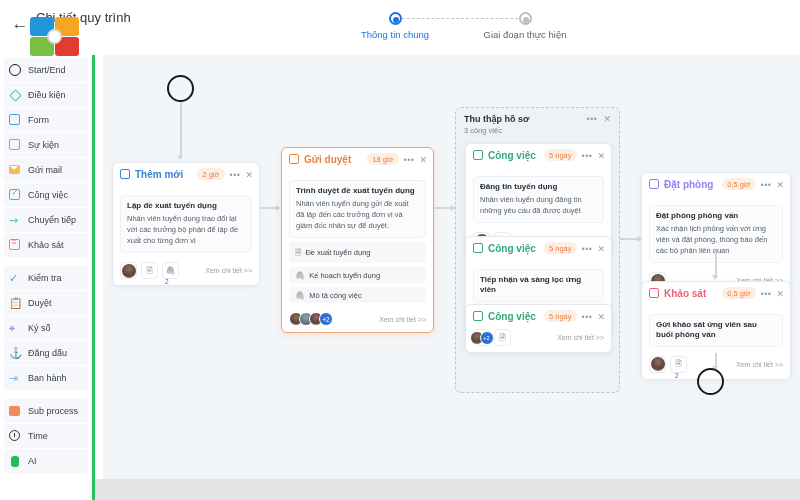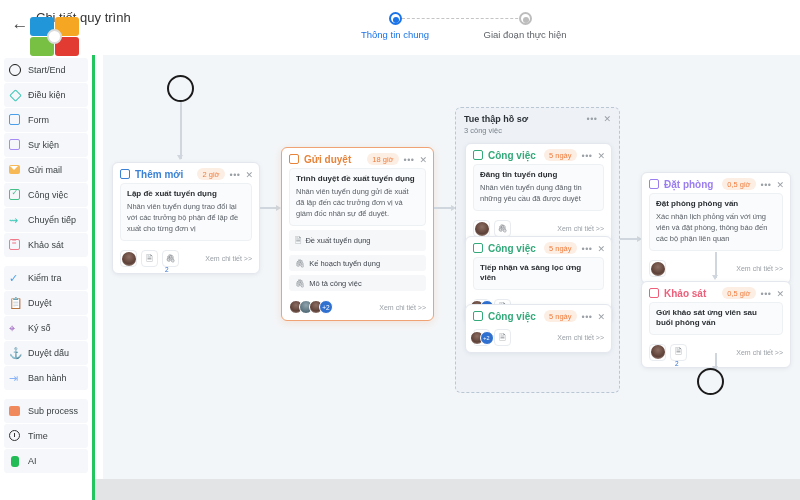--- a/index.html
+++ b/index.html
@@ -164,20 +164,21 @@
     font-size:7.5px; color:#ef7c3c; background:#fdeee3;
     border-radius:7px; padding:1.5px 5px; white-space:nowrap;
   }
   .dots-ico { font-size:9px; color:#9aa0a6; letter-spacing:0.5px; cursor:pointer; }
   .close-ico { font-size:9px; color:#9aa0a6; cursor:pointer; }
 
   .node-body { padding:0 7px 5px; }
   .body-box {
     background:#fafbfc; border:1px solid #eef1f4; border-radius:4px;
     padding:5px 6px;
+    margin-top:12px;
   }
   .body-title { font-size:8px; font-weight:bold; color:#2b2f33; line-height:1.3; }
   .body-desc { font-size:7.5px; color:#5a6068; line-height:1.45; margin-top:3px; }
 
   .attach-row {
     display:flex; align-items:center; gap:4px;
     background:#f6f7f9; border-radius:3px;
     margin-top:4px; padding:3.5px 6px;
   }
   .attach-row .ar-ico { font-size:8px; color:#7b8288; }
@@ -339,21 +340,21 @@
       <span class="side-label">Duyệt</span>
     </div>
 
     <div class="side-item">
       <div class="side-ico ico-sign">⌖</div>
       <span class="side-label">Ký số</span>
     </div>
 
     <div class="side-item">
       <div class="side-ico ico-stamp">⚓</div>
-      <span class="side-label">Duyệt dấu</span>
+      <span class="side-label">Đăng dấu</span>
     </div>
 
     <div class="side-item">
       <div class="side-ico ico-publish">⇥</div>
       <span class="side-label">Ban hành</span>
     </div>
 
     <div class="side-gap"></div>
 
     <div class="side-item">
@@ -457,21 +458,21 @@
         <div class="detail-link">Xem chi tiết &gt;&gt;</div>
       </div>
     </div>
 
     <div class="conn-h" style="left:339px; top:152px; width:18px;"></div>
     <div class="arrow-r" style="left:356px; top:149.5px;"></div>
 
     <div class="group" style="left:360px; top:52px; width:165px; height:286px;">
       <div class="group-head">
         <div>
-          <div class="group-title">Tue thập hồ sơ</div>
+          <div class="group-title">Thu thập hồ sơ</div>
           <div class="group-sub">3 công việc</div>
         </div>
         <div class="group-head-r">
           <div class="dots-ico">•••</div>
           <div class="close-ico">✕</div>
         </div>
       </div>
 
       <div class="node" style="position:absolute; left:9px; top:35px; width:147px;">
         <div class="node-head">

